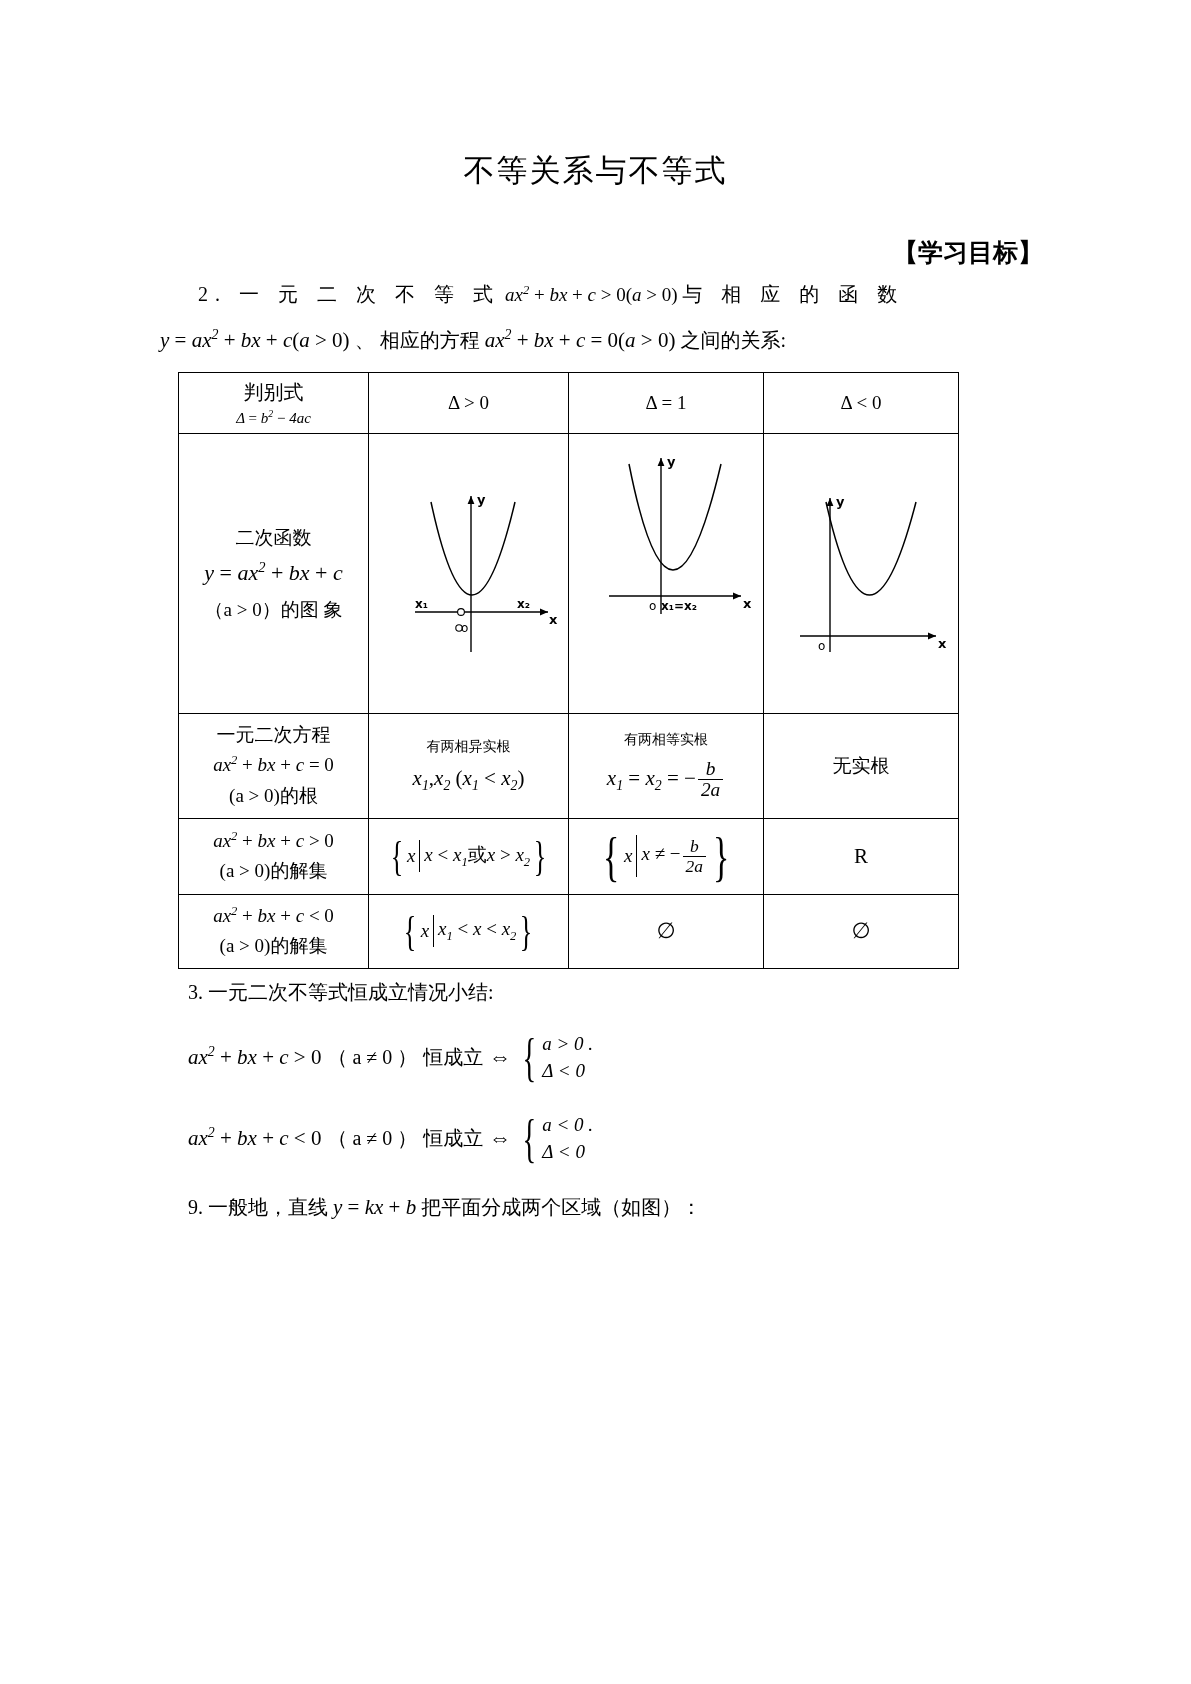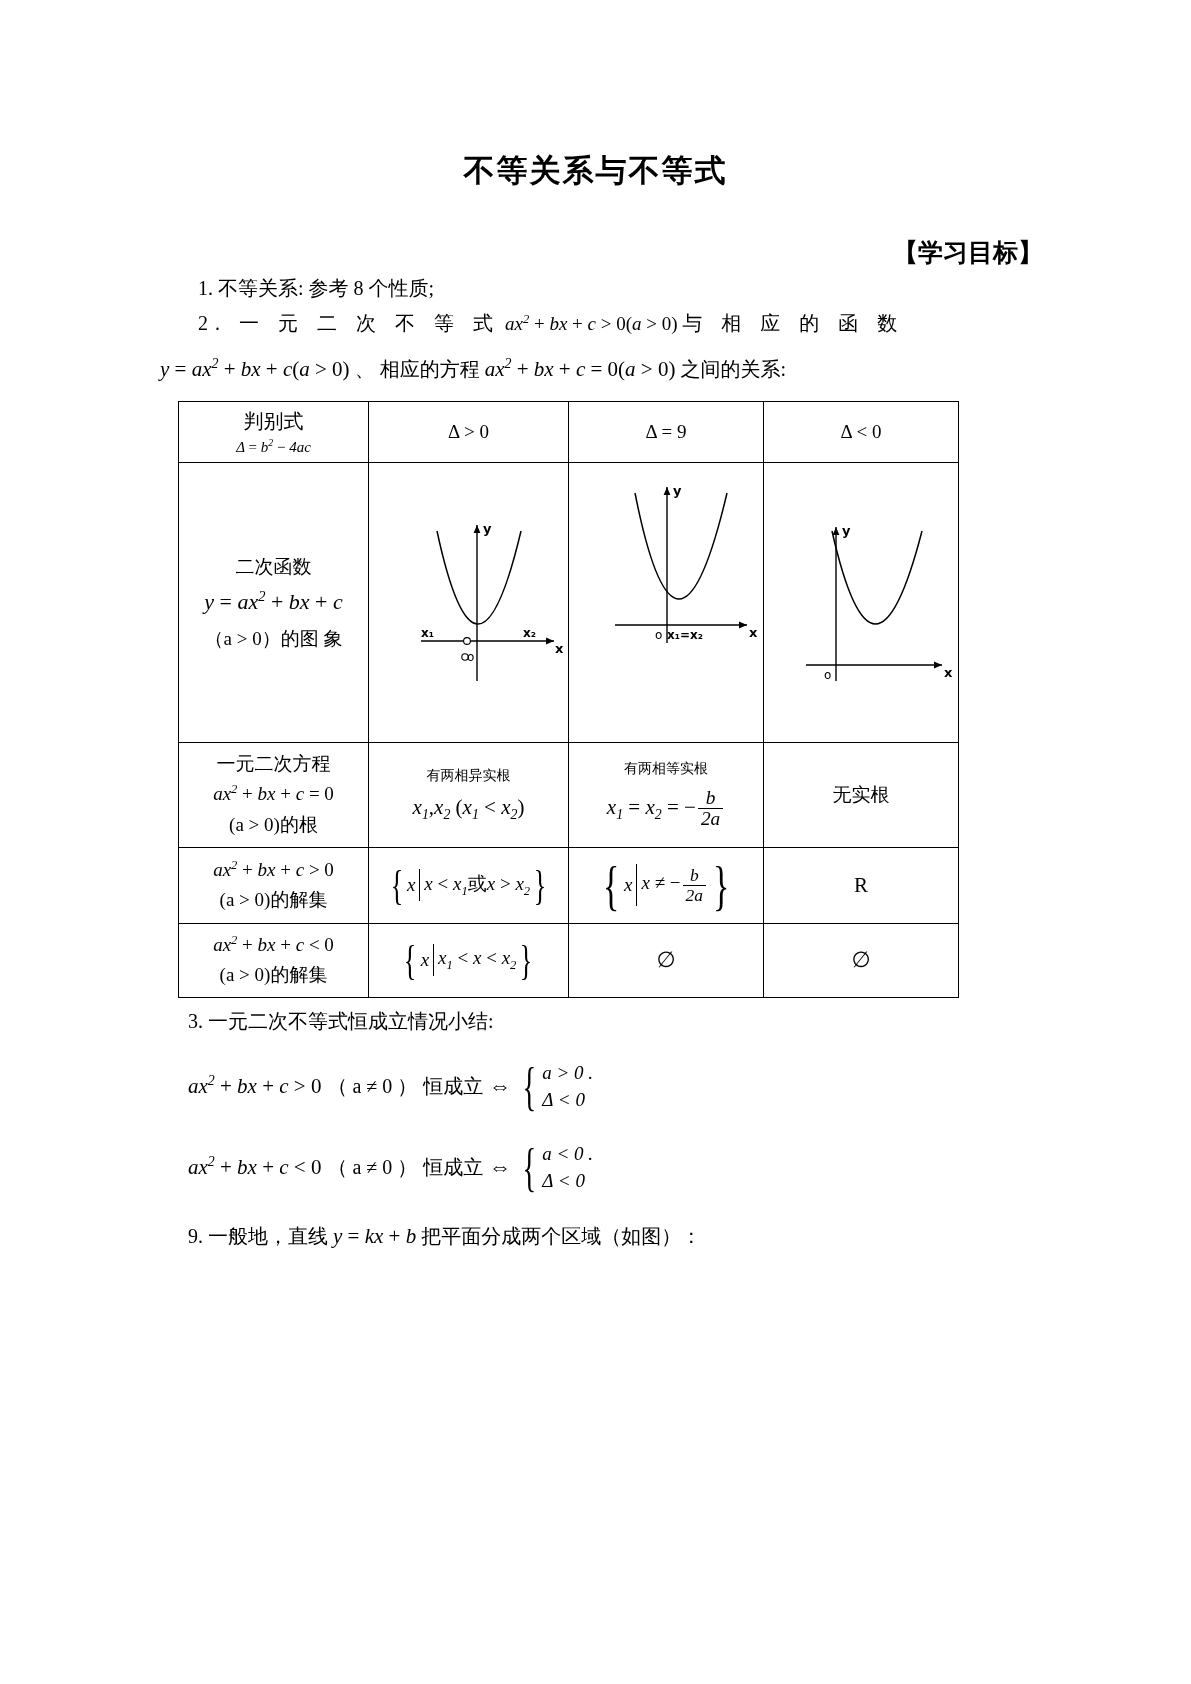--- a/index.html
+++ b/index.html
@@ -11,21 +11,21 @@
     font-family: "Liberation Serif", "DejaVu Serif", serif;
     color: #000000;
     position: relative;
     overflow: hidden;
   }
   .page { padding: 0 148px; position: relative; height: 100%; }
 
   .doc-title {
     text-align: center;
     font-size: 31px;
-    font-weight: bold;
+    font-weight: normal;
     font-family: "DejaVu Sans", "Liberation Sans", sans-serif;
     letter-spacing: 2px;
     margin-top: 150px;
     margin-bottom: 44px;
   }
 
   .sec-head {
     font-size: 25px;
     font-weight: bold;
     font-family: "DejaVu Sans", "Liberation Sans", sans-serif;
@@ -61,21 +61,21 @@
   table.cmp {
     border-collapse: collapse;
     width: 780px;
     margin: 18px 0 0 30px;
     table-layout: fixed;
   }
   table.cmp td {
     border: 1.4px solid #000;
     text-align: center;
     vertical-align: middle;
-    padding: 6px 10px;
+    padding: 6px 4px;
     font-size: 19px;
   }
   .c1 { width: 190px; }
   .c2 { width: 200px; }
   .c3 { width: 195px; }
   .c4 { width: 195px; }
 
   .hd-cn { font-size: 20px; display:block; }
   .hd-f  { font-size: 15px; display:block; margin-top: 2px; }
   .delta { font-size: 21px; }
@@ -111,21 +111,20 @@
 </style>
 </head>
 <body>
 
 <div class="page">
 
   <div class="doc-title">不等关系与不等式</div>
 
   <div class="sec-head">【学习目标】</div>
 
-  <div class="item1">1. 不等关系: 参考 8 个性质;</div>
 
   <div class="item2">
     <span class="spread">2.  一 元 二 次 不 等 式</span>
     <span class="m">
       <i>ax</i><sup class="e">2</sup> <span class="up">+</span> <i>bx</i> <span class="up">+</span> <i>c</i> <span class="up">&gt;</span> <span class="up">0(</span><i>a</i> <span class="up">&gt; 0)</span>
     </span>
     <span class="spread">与 相 应 的 函 数</span>
   </div>
 
   <div class="line2">
@@ -143,21 +142,21 @@
         <col class="c3">
         <col class="c4">
       </colgroup>
     <tbody>
       <tr>
         <td>
           <span class="hd-cn">判别式</span>
           <span class="hd-f m">Δ <span class="up">=</span> <i>b</i><sup class="e">2</sup> <span class="up">−</span> 4<i>ac</i></span>
         </td>
         <td class="delta">Δ &gt; 0</td>
-        <td class="delta">Δ = 9</td>
+        <td class="delta">Δ = 1</td>
         <td class="delta">Δ &lt; 0</td>
       </tr>
 
       <tr>
         <td class="fn-label">
           <span>二次函数</span>
           <span class="eq m"><i>y</i> <span class="up">=</span> <i>ax</i><sup class="e">2</sup> <span class="up">+</span> <i>bx</i> <span class="up">+</span> <i>c</i></span>
           <span>（a &gt; 0）的图</span>
           <span>象</span>
         </td>

